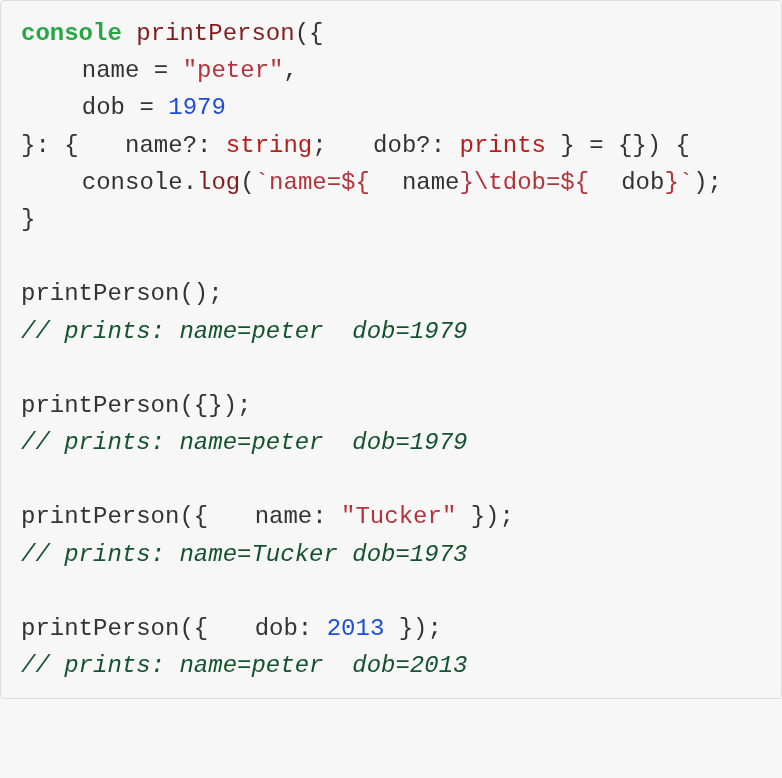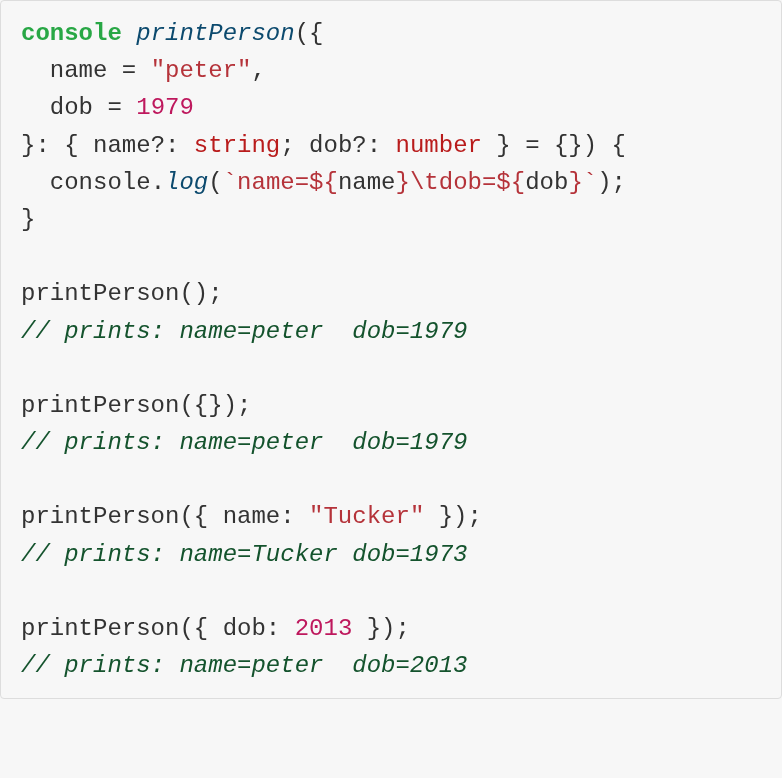--- a/index.html
+++ b/index.html
@@ -19,36 +19,36 @@
       border-radius: 4px;
       padding: 14px 20px;
       font-family: 'SFMono-Regular', Consolas, 'Liberation Mono', Menlo, monospace;
       font-size: 24px;
       line-height: 1.55;
       color: #333;
       white-space: pre;
       overflow: hidden;
     }
     .kw { color: #28a745; font-weight: bold; }
-    .fn { color: #0c4a6e; font-style: italic; }
+    .fn { color: #7f1d1d; }
     .str { color: #b5333a; }
-    .num { color: #be185d; }
+    .num { color: #1d4ed8; }
     .type { color: #b91c1c; }
-    .ident { color: #333; }
+    .ident { color: #333; margin-left: 32px; }
     .comment { color: #14532d; font-style: italic; }
     .punct { color: #333; }
     .templ { color: #b5333a; }
   </style>
 </head>
 <body>
 
 <div class="code-block"><span class="kw">console</span> <span class="fn">printPerson</span><span class="punct">({</span>
 <span>  </span><span class="ident">name</span><span> = </span><span class="str">"peter"</span><span>,</span>
 <span>  </span><span class="ident">dob</span><span> = </span><span class="num">1979</span>
-<span>}: { </span><span class="ident">name</span><span>?: </span><span class="type">string</span><span>; </span><span class="ident">dob</span><span>?: </span><span class="type">number</span><span> } = {}) {</span>
+<span>}: { </span><span class="ident">name</span><span>?: </span><span class="type">string</span><span>; </span><span class="ident">dob</span><span>?: </span><span class="type">prints</span><span> } = {}) {</span>
 <span>  </span><span class="ident">console</span><span>.</span><span class="fn">log</span><span>(</span><span class="str">`</span><span class="str">name=</span><span class="templ">${</span><span class="ident">name</span><span class="templ">}</span><span class="str">\t</span><span class="str">dob=</span><span class="templ">${</span><span class="ident">dob</span><span class="templ">}</span><span class="str">`</span><span>);</span>
 <span>}</span>
 
 <span>printPerson();</span>
 <span class="comment">// prints: name=peter  dob=1979</span>
 
 <span>printPerson({});</span>
 <span class="comment">// prints: name=peter  dob=1979</span>
 
 <span>printPerson({ </span><span class="ident">name</span><span>: </span><span class="str">"Tucker"</span><span> });</span>

